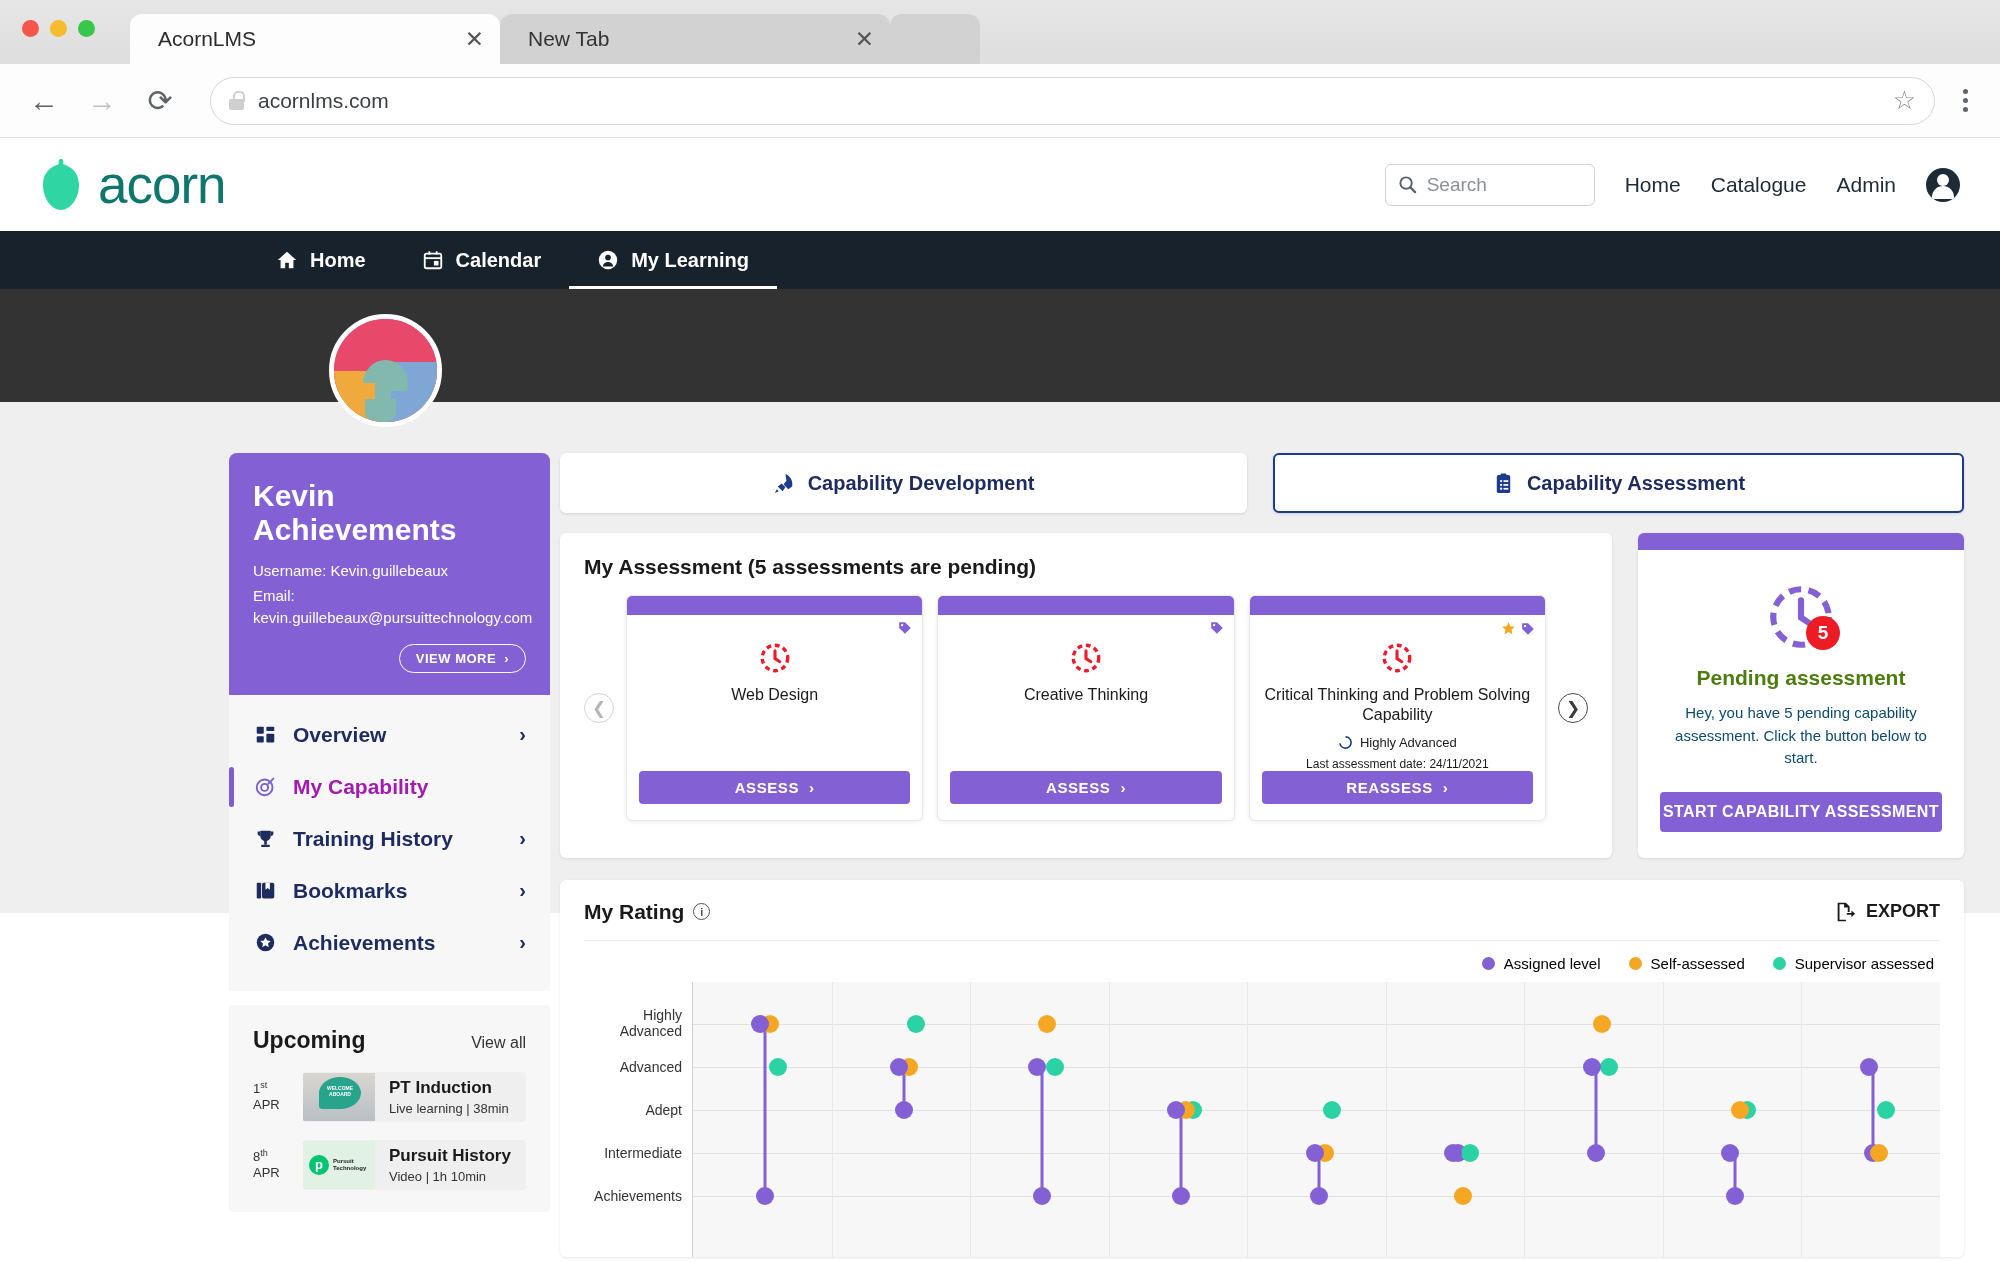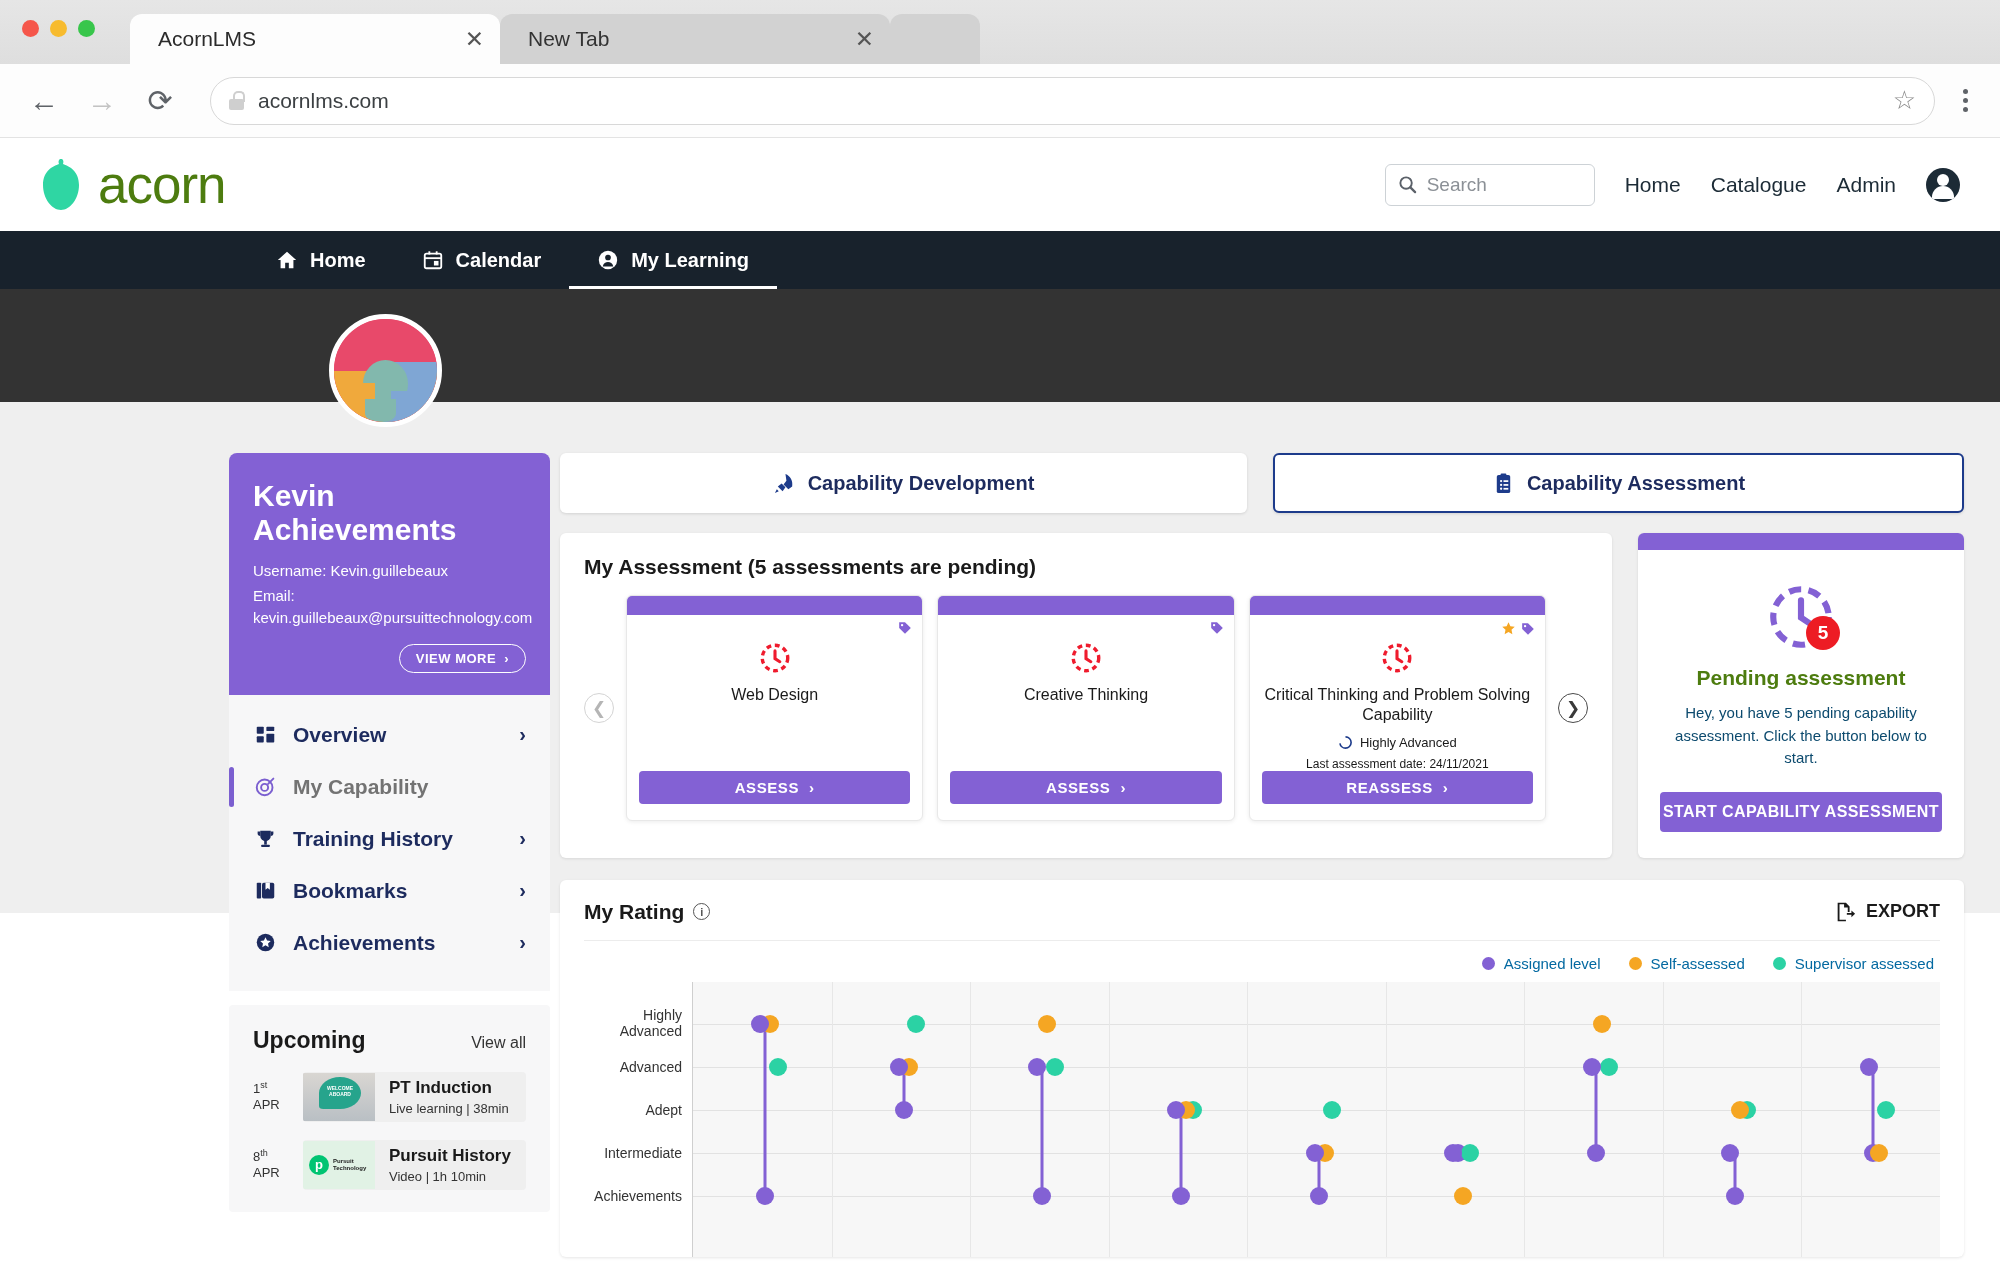--- a/index.html
+++ b/index.html
@@ -56,21 +56,21 @@
   .star { font-size: 26px; color:#8b8b8b; margin-left:auto;}
   .kebab { display:flex; flex-direction:column; gap:4px; padding: 0 6px;}
   .kebab i { width:5px; height:5px; border-radius:50%; background:#5f6368; display:block;}
 
   
   .site-header {
     height: 93px; background:#fff; display:flex; align-items:center;
     padding: 0 40px 0 38px;
   }
   .logo { display:flex; align-items:center; gap: 14px;}
-  .logo-word { font-size: 53px; font-weight: 500; color:#4d7c0f; letter-spacing:-1px; }
+  .logo-word { font-size: 53px; font-weight: 500; color:#0f766e; letter-spacing:-1px; }
   .header-right { margin-left:auto; display:flex; align-items:center; gap: 30px; }
   .searchbox {
     width: 210px; height: 42px; border:1px solid #cdd2d6; border-radius: 6px;
     display:flex; align-items:center; padding: 0 12px; gap: 10px;
   }
   .search-ph { font-size: 19px; color:#8b9096; }
   .hnav { font-size: 21px; color:#1c2b36; }
   .avatar-head {
     width:34px; height:34px; border-radius:50%; background:#1c2b36;
     display:flex; align-items:flex-end; justify-content:center; overflow:hidden; position:relative;
@@ -110,21 +110,21 @@
   .viewmore {
     display:inline-flex; align-items:center; gap:8px; border:1.5px solid #fff; border-radius:20px;
     padding: 6px 16px; font-size: 13px; font-weight:700; letter-spacing:.5px; margin-top: 14px; float:right;
     cursor:pointer;
   }
   .menu-card { background:#f7f7f8; border-radius: 0 0 0 0; padding: 14px 0 22px 0; }
   .menu-item {
     display:flex; align-items:center; gap:16px; padding: 14px 24px; position:relative; cursor:pointer;
     font-size: 21px; font-weight:700; color:#1d2b5e;
   }
-  .menu-item.active { color:#737373; }
+  .menu-item.active { color:#a21caf; }
   .menu-item.active::before {
     content:""; position:absolute; left:0; top:6px; bottom:6px; width:5px; background:#7b5fd0; border-radius:3px;
   }
   .menu-chev { margin-left:auto; font-size:20px; color:#1d2b5e; font-weight:700;}
   .mi-icon { width:24px; height:24px; display:flex; align-items:center; justify-content:center;}
 
   .upcoming-card { background:#f7f7f8; margin-top: 14px; padding: 22px 24px; border-radius:4px;}
   .up-head { display:flex; align-items:baseline; }
   .up-title { font-size: 23px; font-weight:700; color:#1a1a1a;}
   .up-viewall { margin-left:auto; font-size: 16px; color:#333; cursor:pointer;}
@@ -185,21 +185,21 @@
     font-size: 16px; font-weight:700; letter-spacing:.4px; cursor:pointer;
   }
 
   
   .rating-card { background:#fff; border-radius:6px; margin-top: 22px; padding: 20px 24px 0; box-shadow:0 1px 3px rgba(0,0,0,.1); }
   .rating-head { display:flex; align-items:center; padding-bottom: 16px; border-bottom:1px solid #ececec;}
   .rating-title { font-size: 21px; font-weight:700; color:#1a1a1a; display:flex; align-items:center; gap:9px;}
   .info-i { width:17px; height:17px; border-radius:50%; border:1.4px solid #555; font-size:11px; color:#555; display:flex; align-items:center; justify-content:center; font-weight:700;}
   .export { margin-left:auto; display:flex; align-items:center; gap:10px; font-size:18px; font-weight:600; color:#1a1a1a; cursor:pointer;}
   .legend { display:flex; justify-content:flex-end; gap: 28px; padding: 14px 6px 10px 0;}
-  .leg { display:flex; align-items:center; gap:9px; font-size:15px; color:#0369a1;}
+  .leg { display:flex; align-items:center; gap:9px; font-size:15px; color:#000000;}
   .leg-dot { width:13px; height:13px; border-radius:50%;}
 
   .chart-wrap { display:flex; }
   .y-axis { width: 108px; flex-shrink:0; position:relative; height: 275px;}
   .y-lab { position:absolute; right: 10px; transform: translateY(-50%); font-size:14px; color:#333; text-align:right; line-height:1.2; }
   .plot { flex:1; position:relative; height: 275px; background:#f7f7f7; border-left:1px solid #cfcfcf; }
   .grid-h { position:absolute; left:0; right:0; height:1px; background:#e2e2e2;}
   .grid-v { position:absolute; top:0; bottom:0; width:1px; background:#e7e7e7;}
   .stem { position:absolute; width: 3px; background:#8361d4; transform: translateX(-1.5px); }
   .pt { position:absolute; width: 18px; height:18px; border-radius:50%; transform: translate(-50%,-50%); }

